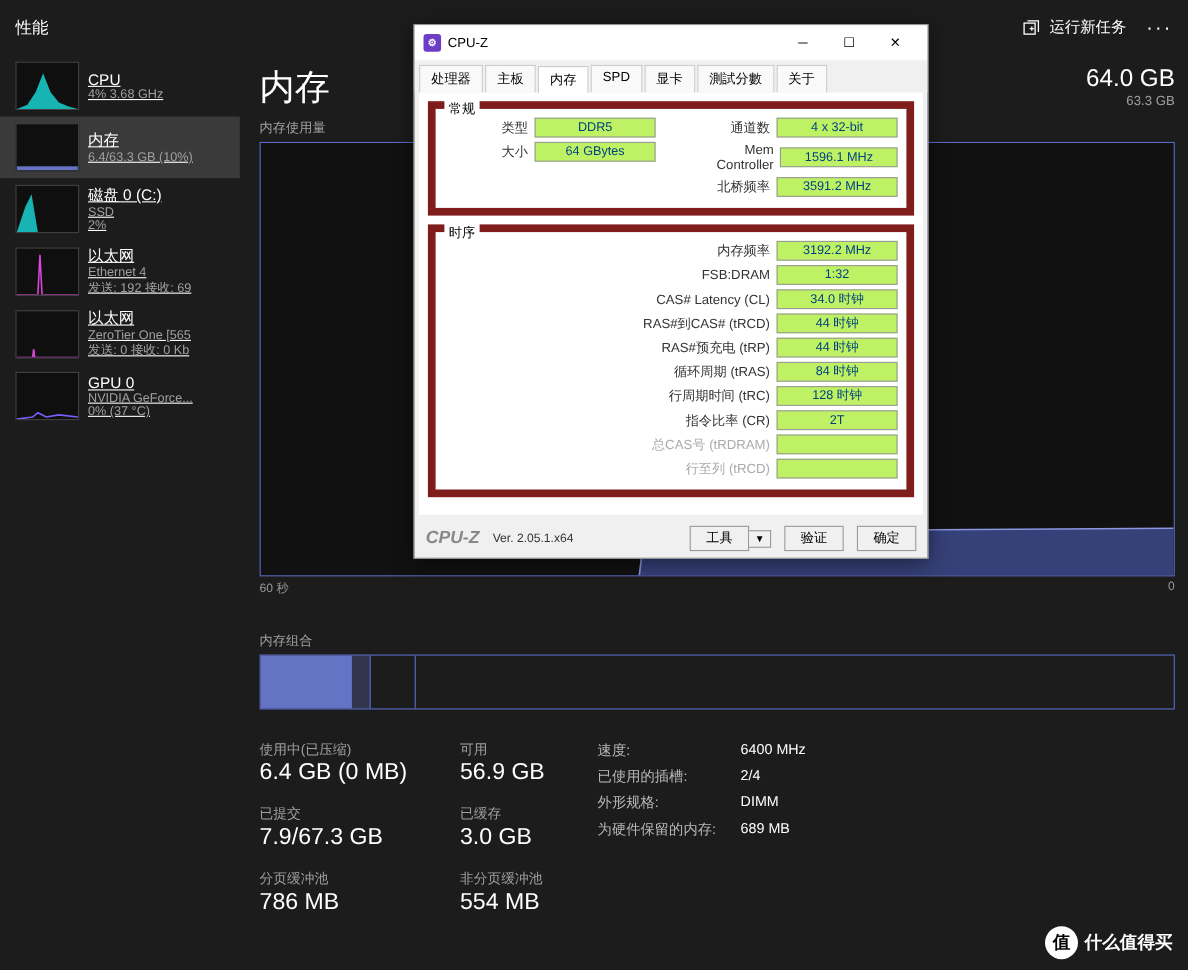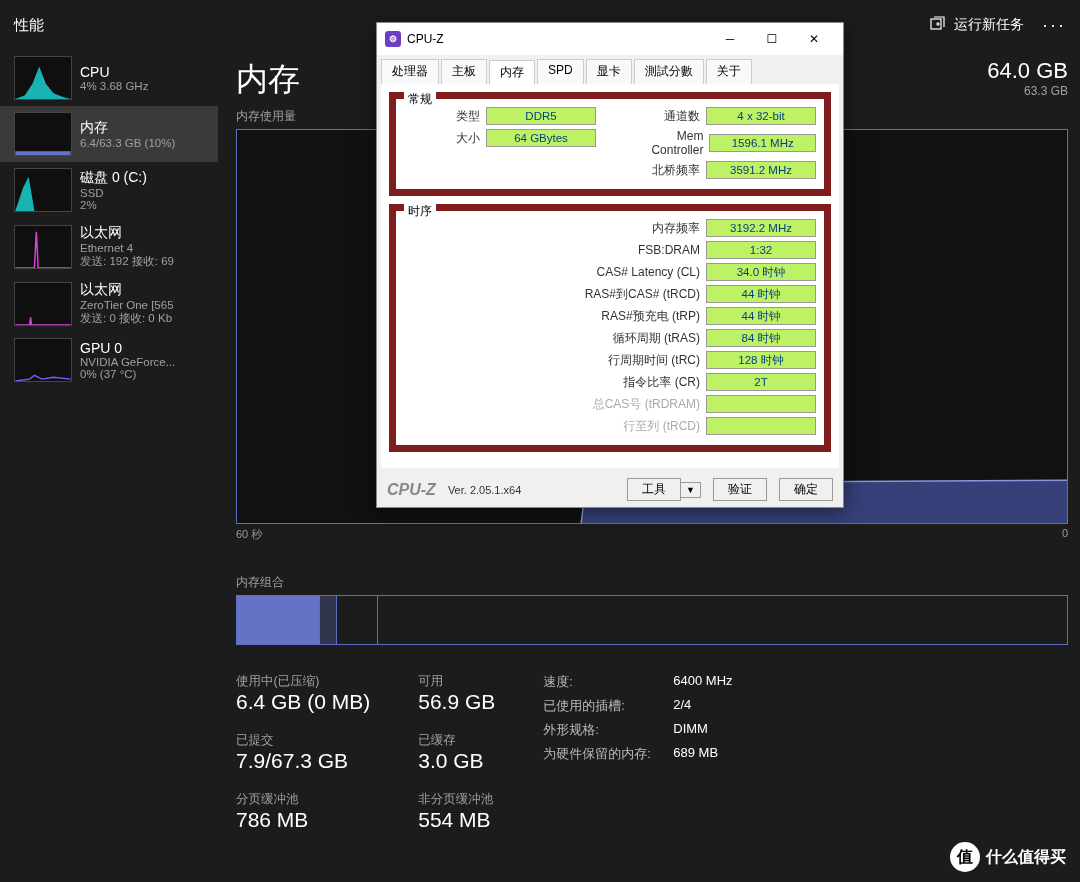--- a/index.html
+++ b/index.html
@@ -2,26 +2,26 @@
 <html><head>
 <meta charset="utf-8">
 <style>
 * { margin: 0; padding: 0; box-sizing: border-box; font-family: "Segoe UI", "Microsoft YaHei", sans-serif; }
 body { width: 1080px; height: 882px; background: #1c1c1c; color: #fff; overflow: hidden; position: relative; }
 
 
 .tm-header { display: flex; align-items: center; justify-content: space-between; padding: 20px 14px; height: 50px; }
 .tm-title { font-size: 15px; }
 .tm-header-right { display: flex; align-items: center; gap: 18px; }
-.tm-newtask { display: flex; align-items: flex-start; gap: 8px; font-size: 14px; cursor: pointer; }
+.tm-newtask { display: flex; align-items: flex-end; gap: 8px; font-size: 14px; cursor: pointer; }
 .tm-dots { font-size: 18px; letter-spacing: 2px; cursor: pointer; }
 
 
 .tm-body { display: flex; height: calc(100% - 50px); }
-.sidebar { width: 218px; display: flex; flex-direction: column; }
+.sidebar { width: 218px; display: flex; flex-direction: column; text-decoration: underline; }
 .sb-item { display: flex; align-items: center; padding: 6px 8px 6px 14px; gap: 8px; cursor: pointer; }
 .sb-item.selected { background: #3a3a3a; }
 .sb-graph { width: 58px; height: 44px; border: 1px solid #444; background: #0f0f0f; position: relative; overflow: hidden; }
 .sb-graph svg { position: absolute; bottom: 0; left: 0; width: 100%; height: 100%; }
 .sb-info { flex: 1; overflow: hidden; }
 .sb-name { font-size: 14px; }
 .sb-detail { font-size: 11.5px; color: #a0a0a0; white-space: nowrap; }
 
 
 .main { flex: 1; padding: 0 12px 0 18px; position: relative; }

